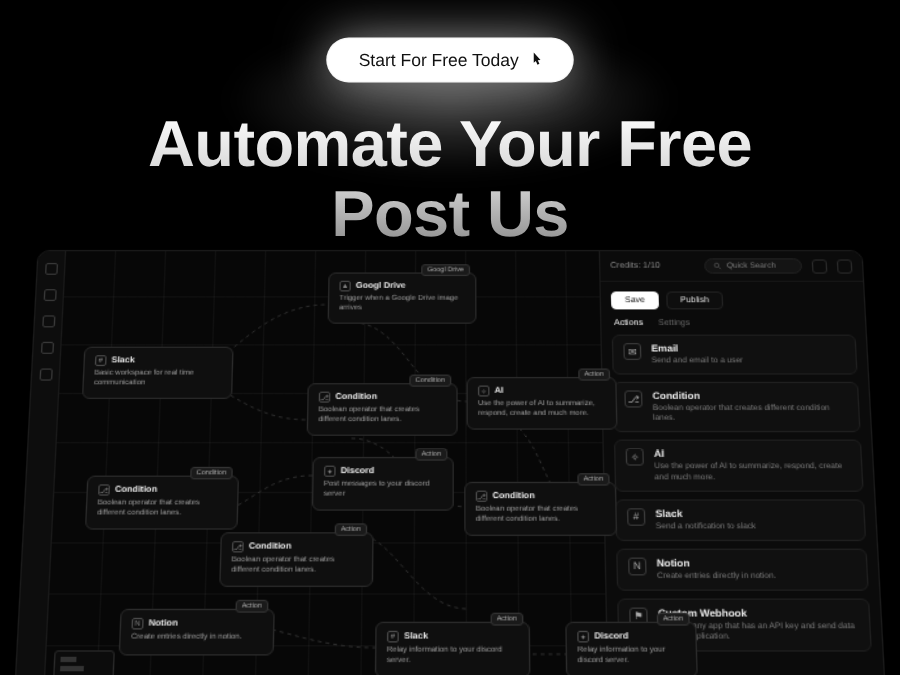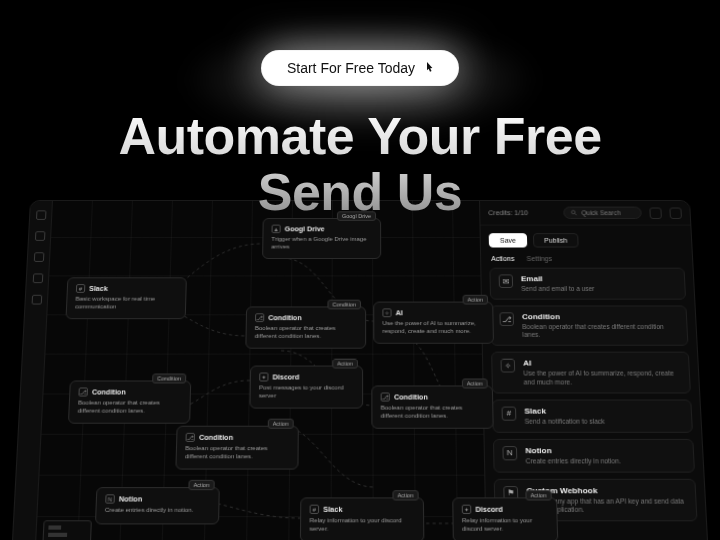--- a/index.html
+++ b/index.html
@@ -16,21 +16,21 @@
     position: absolute;
     top: 20px; left: 50%; transform: translateX(-50%);
     width: 360px; height: 120px;
     background: radial-gradient(ellipse at center, rgba(255,255,255,0.25) 0%, rgba(255,255,255,0.0) 70%);
     filter: blur(10px);
     pointer-events: none;
   }
   .hero {
     position: relative;
     text-align: center;
-    padding-top: 50px;
+    padding-top: 30px;
     z-index: 2;
   }
   .cta {
     display: inline-flex;
     align-items: center;
     gap: 6px;
     background: #fff;
     color: #111;
     border: none;
     border-radius: 999px;
@@ -218,21 +218,21 @@
   <button class="cta">
     <span>Start For Free Today</span>
     <span class="cursor-icon">
       <svg viewBox="0 0 24 24" width="16" height="16">
           <path fill="#111" d="M9 3v12.4l2.5-2.2 2 4.4 2.3-1-2-4.4 3.3-.3L9 3z"></path>
         </svg>
     </span>
   </button>
   <h1 class="headline">
     <span>Automate Your Free</span><br>
-    <span>Send Us</span>
+    <span>Post Us</span>
   </h1>
 </div>
 
 <div class="mock-wrap">
   <div class="mock">
 
     <div class="toolbar">
       <div class="tool"></div>
       <div class="tool"></div>
       <div class="tool"></div>

